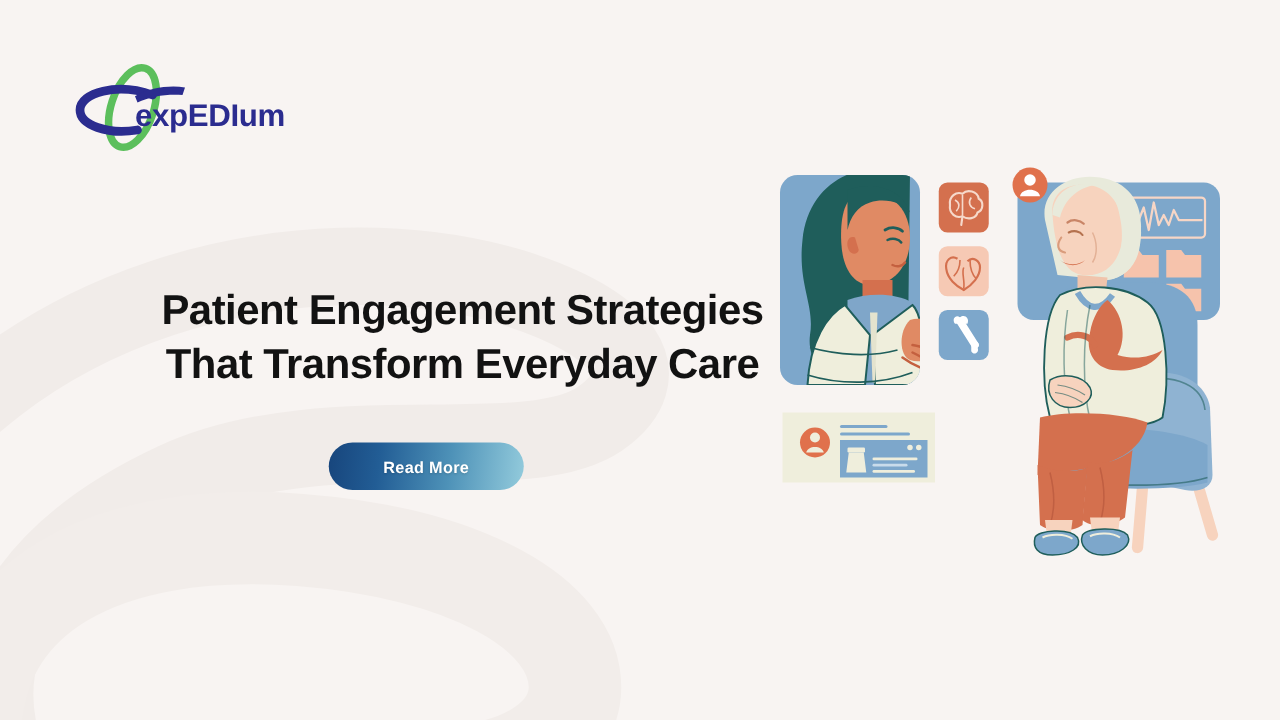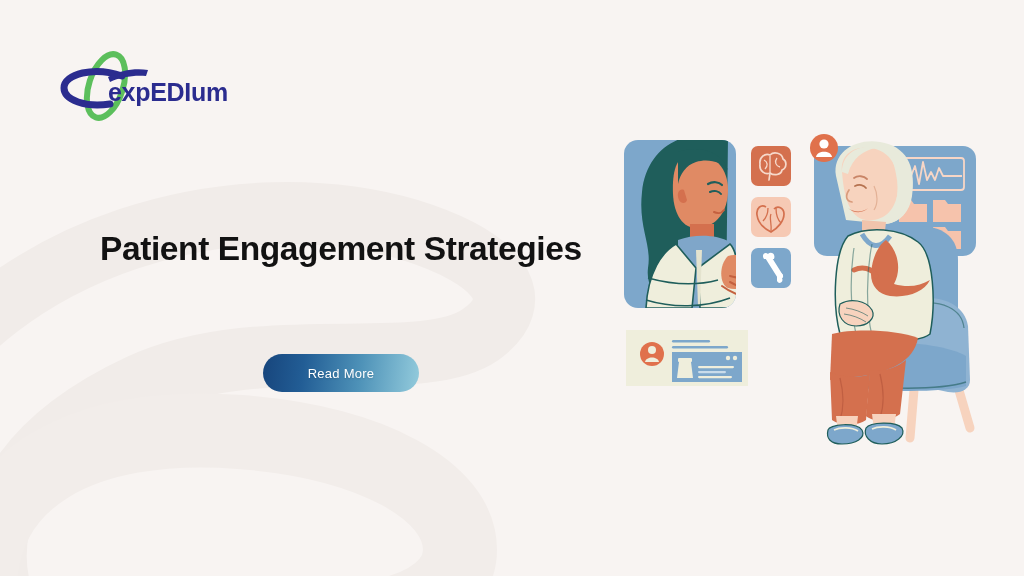--- a/index.html
+++ b/index.html
@@ -15,30 +15,30 @@
   .bg-deco svg { position:absolute; left:-60px; top:120px; }
 
   
   .logo { position:absolute; left:58px; top:50px; width:180px; height:72px; }
   .logo svg { display:block; }
 
   
   .headline {
     position:absolute; left:100px; top:228px; width:540px;
     font-size:33.5px; line-height:1.28; font-weight:700;
-    letter-spacing:-0.4px; color:#121212;
+    letter-spacing:-0.4px; color:#121212;text-align:center;
   }
   .headline .l2 { display:block; }
 
   
   .cta {
     position:absolute; left:263px; top:354px;
     width:156px; height:38px; border-radius:19px; border:none;
     background:linear-gradient(97deg,#17457C 0%,#225D95 26%,#4E92B8 62%,#93CBDC 100%);
-    color:#FFFFFF; font-size:13px; font-weight:400; letter-spacing:0.25px;
+    color:#FFFFFF; font-size:13px; font-weight:700; letter-spacing:0.25px;
     cursor:pointer; display:flex; align-items:center; justify-content:center;
     font-family:"Liberation Sans", sans-serif;
     text-shadow:0 1px 2px rgba(0,0,0,.18);
   }
 
   
   .illus { position:absolute; left:618px; top:128px; width:372px; height:330px; }
   .illus svg { display:block; }
 </style>
 </head>
@@ -58,20 +58,21 @@
 
     <path d="M64 26 C 36 16, 6 24, 6 38 C 6 50, 28 58, 52 54" stroke="#2B2C8F" stroke-width="7" stroke-linecap="round" fill="none"></path>
 
     <path d="M50 27 C 62 20, 78 18, 90 20 L 88 26 C 76 25, 62 27, 52 32 Z" fill="#2B2C8F"></path>
     <text x="50" y="51" font-family="Liberation Sans, sans-serif" font-size="25" font-weight="700" fill="#2B2C8F" letter-spacing="-0.3">expEDIum</text>
   </svg>
 </div>
 
 <h1 class="headline">
   <span>Patient Engagement Strategies</span>
+  <span class="l2">That Transform Everyday Care</span>
 </h1>
 
 <button class="cta">Read More</button>
 
 <div class="illus">
 <svg width="372" height="330" viewBox="0 0 372 330" fill="none">
   <defs>
     <clipPath id="docFrame">
           <rect x="6" y="12" width="112" height="168" rx="14"></rect>
         </clipPath>

